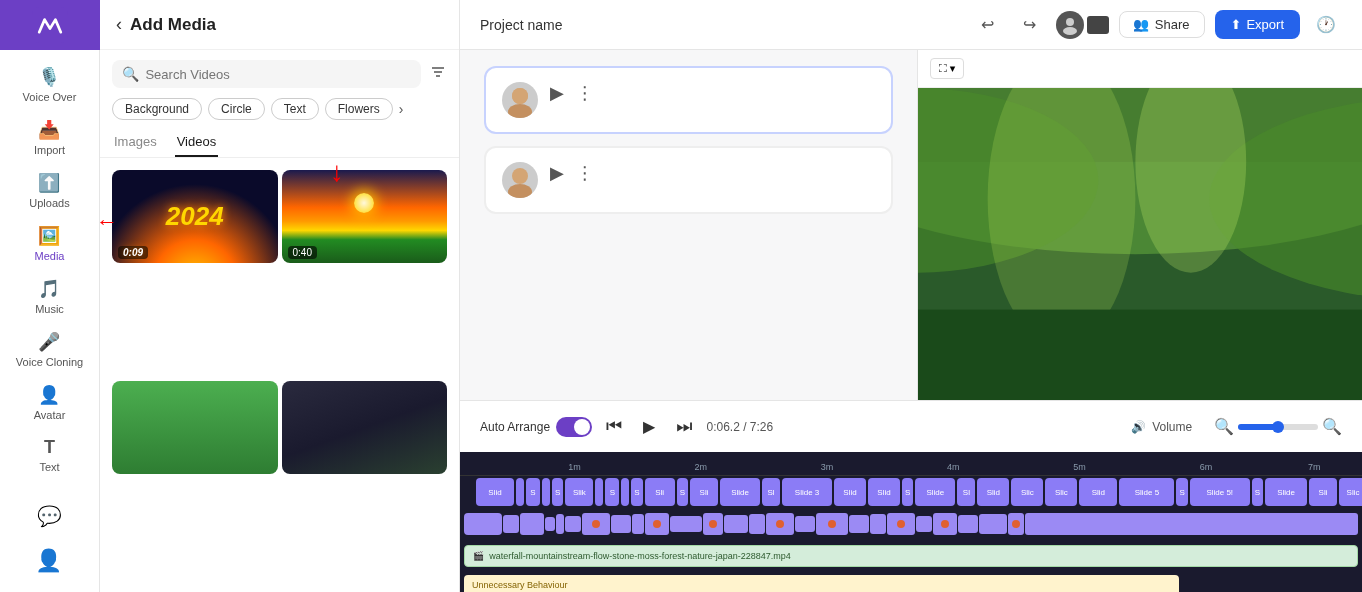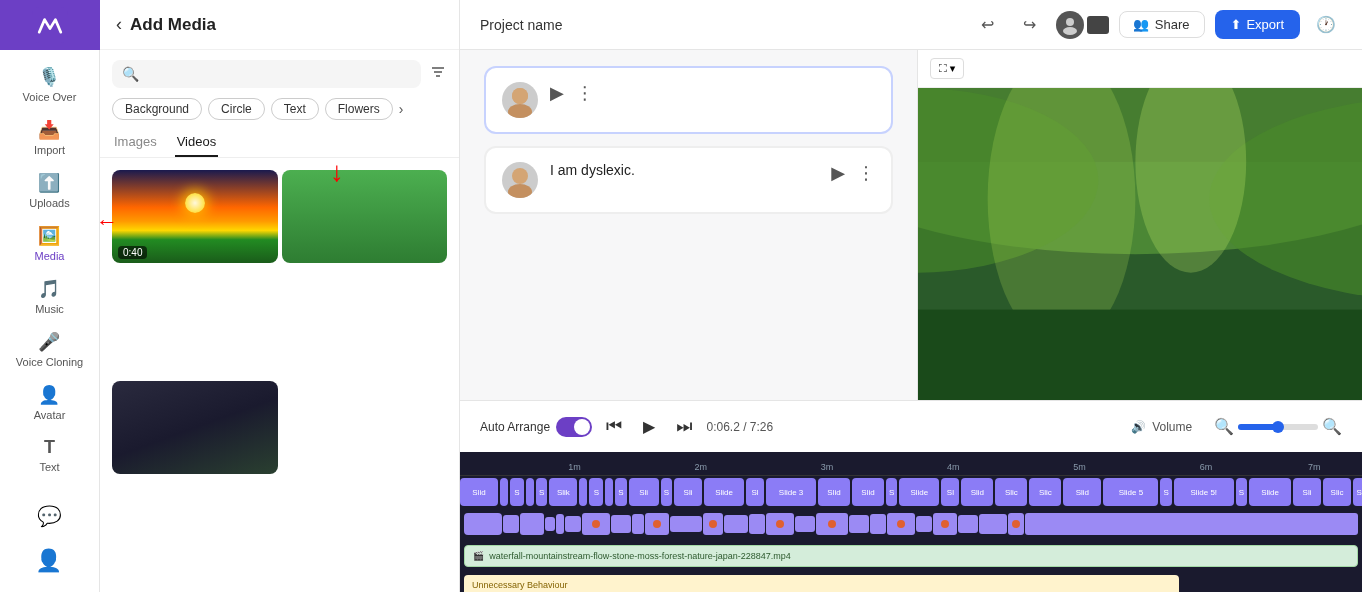--- a/index.html
+++ b/index.html
@@ -597,20 +597,21 @@
 </div>
 
 <div class="media-panel">
   <div class="media-panel-header">
     <button class="back-btn">‹</button>
     <span class="panel-title">Add Media</span>
   </div>
   <div class="search-bar-row">
     <div class="search-bar">
       <span style="color:#aaa;font-size:14px;">🔍</span>
+      <input type="text" placeholder="Search Videos" style="">
     </div>
     <button class="filter-btn">
       <svg width="18" height="18" viewBox="0 0 18 18" fill="none">
           <line x1="3" y1="5" x2="15" y2="5" stroke="#555" stroke-width="1.5"></line>
           <line x1="5" y1="9" x2="13" y2="9" stroke="#555" stroke-width="1.5"></line>
           <line x1="7" y1="13" x2="11" y2="13" stroke="#555" stroke-width="1.5"></line>
         </svg>
     </button>
   </div>
   <div class="tags-row">
@@ -624,20 +625,24 @@
   </div>
   <div class="tabs-row">
     <div class="tab-item">Images</div>
     <div class="tab-item active">Videos</div>
   </div>
 
   <div style="position:relative;">
     <div style="position:absolute;left:230px;top:-10px;z-index:30;pointer-events:none;color:red;font-size:28px;font-weight:900;">↓</div>
   </div>
   <div class="media-grid">
+    <div class="media-thumb thumb-2024">
+      <span style="font-size:26px;font-weight:900;color:#ffd700;font-style:italic;text-shadow:0 0 8px #ff8800;">2024</span>
+      <div class="duration">0:09</div>
+    </div>
     <div class="media-thumb thumb-sunset">
       <div class="duration">0:40</div>
     </div>
     <div class="media-thumb thumb-green" style="background:linear-gradient(to bottom,#4caf50,#2e7d32);"></div>
     <div class="media-thumb thumb-dark" style="background:linear-gradient(160deg,#2a2a3e 0%,#1a1a2e 50%,#2a4030 100%);"></div>
   </div>
 </div>
 
 <div style="flex:1;display:flex;flex-direction:column;height:592px;overflow:hidden;">
 
@@ -683,23 +688,20 @@
         <button class="more-btn">⋮</button>
       </div>
 
       <div class="slide-card" style="border-color:#eee;">
         <div class="avatar">
           <svg viewBox="0 0 36 36" fill="none">
               <circle cx="18" cy="14" r="8" fill="#d4a574"></circle>
               <ellipse cx="18" cy="30" rx="12" ry="8" fill="#c49060"></ellipse>
             </svg>
         </div>
-        <div class="slide-content">
-          <div class="slide-text">I am dyslexic.</div>
-        </div>
         <button class="play-btn-small">▶</button>
         <button class="more-btn">⋮</button>
       </div>
     </div>
 
     <div class="preview-panel">
       <div class="preview-top-bar">
         <button class="preview-mode-btn">
           <span>⛶</span>
           <span>▾</span>
@@ -780,21 +782,21 @@
         <span class="ruler-mark" style="left:12%;">1m</span>
         <span class="ruler-mark" style="left:26%;">2m</span>
         <span class="ruler-mark" style="left:40%;">3m</span>
         <span class="ruler-mark" style="left:54%;">4m</span>
         <span class="ruler-mark" style="left:68%;">5m</span>
         <span class="ruler-mark" style="left:82%;">6m</span>
         <span class="ruler-mark" style="left:94%;">7m</span>
       </div>
     </div>
 
-    <div class="slide-track" style="overflow-x:hidden;padding:3px 0;gap:2px;display:flex;align-items:center;">
+    <div class="slide-track" style="overflow-x:hidden;padding:3px 16px;gap:2px;display:flex;align-items:center;">
       <div class="slide-chip" style="min-width:38px;">Slid</div>
       <div class="slide-chip slide-chip-narrow" style="min-width:8px;"></div>
       <div class="slide-chip" style="min-width:14px;">S</div>
       <div class="slide-chip slide-chip-narrow" style="min-width:8px;"></div>
       <div class="slide-chip" style="min-width:8px;">S</div>
       <div class="slide-chip" style="min-width:28px;">Slik</div>
       <div class="slide-chip slide-chip-narrow" style="min-width:8px;"></div>
       <div class="slide-chip" style="min-width:14px;">S</div>
       <div class="slide-chip" style="min-width:8px;"></div>
       <div class="slide-chip" style="min-width:8px;">S</div>

